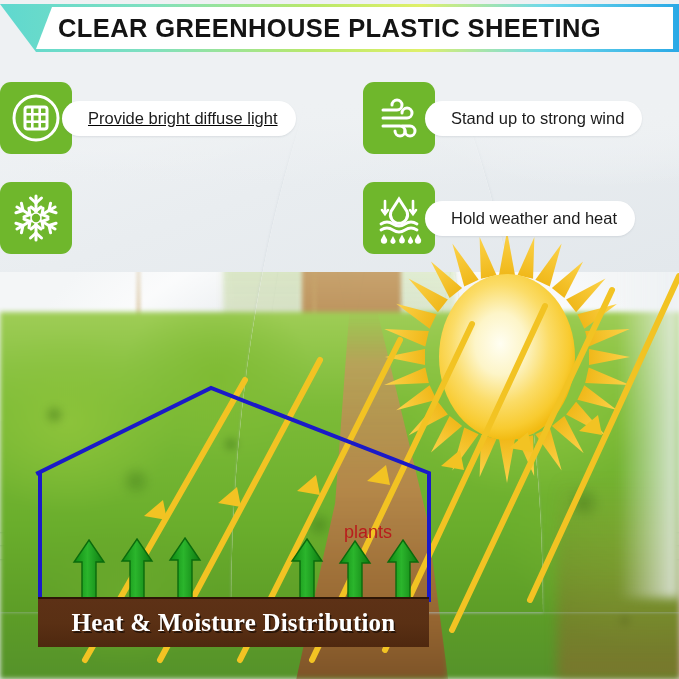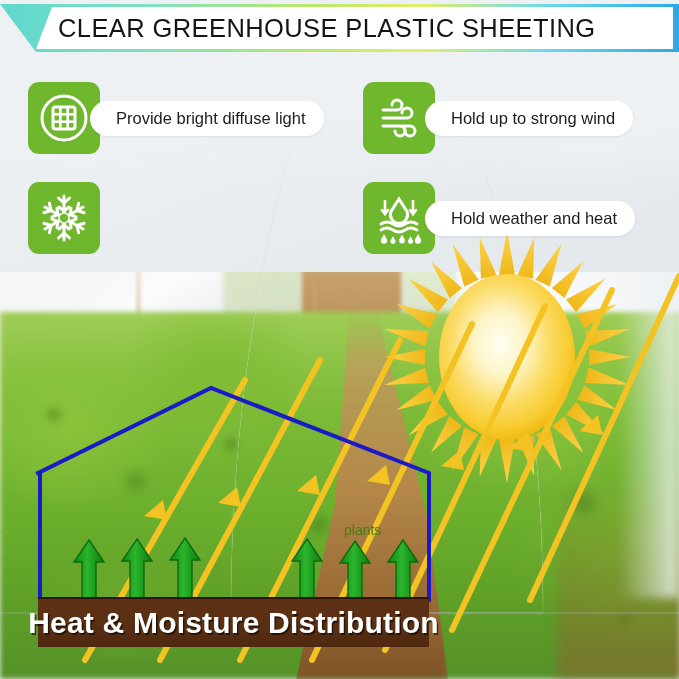--- a/index.html
+++ b/index.html
@@ -136,29 +136,29 @@
   }
   .banner-inner{
     position:absolute;left:6px;top:7px;width:667px;height:42px;
     background:#ffffff;
     clip-path:polygon(46px 0, 667px 0, 667px 42px, 30px 42px);
     display:flex;align-items:center;
   }
   .banner-title{
     margin-left:52px;
     font-family:"Liberation Sans",sans-serif;
-    font-weight:normal;font-size:25.5px;letter-spacing:.4px;
+    font-weight:bold;font-size:25.5px;letter-spacing:.4px;
     color:#141414;white-space:nowrap;
   }
 
   
   .features{position:absolute;left:0;top:68px;width:679px;}
   .frow{display:flex;height:100px;}
   .fcell{display:flex;align-items:center;}
-  .fcell.left{width:332px;padding-left:28px;box-sizing:border-box;}
+  .fcell.left{width:332px;box-sizing:border-box;text-decoration:underline;}
   .fcell.right{width:347px;padding-left:31px;box-sizing:border-box;}
   .ficon{
     width:72px;height:72px;flex:0 0 72px;border-radius:11px;
     background:#6fb72c;
     display:flex;align-items:center;justify-content:center;
   }
   .fpill{
     margin-left:-10px;position:relative;z-index:2;
     background:#ffffff;border-radius:18px;
     height:35px;display:flex;align-items:center;
@@ -170,28 +170,28 @@
   
   .diagram{position:absolute;left:0;top:0;width:679px;height:679px;pointer-events:none;}
 
   .brownbar{
     position:absolute;left:38px;top:597px;width:391px;height:48px;
     background:linear-gradient(180deg,#5d3116 0%,#5a3014 50%,#4e280f 100%);
     border-top:2px solid #2e1606;
     display:flex;align-items:center;justify-content:center;
   }
   .brownbar-text{
-    color:#ffffff;font-weight:bold;font-size:30px;letter-spacing:.2px;
-    font-family:Liberation Sans, sans-serif;
+    color:#ffffff;font-weight:bold;font-size:25px;letter-spacing:.2px;
+    font-family:Liberation Serif, serif;
     text-shadow:1.5px 1.5px 0 rgba(0,0,0,.55);
     white-space:nowrap;
   }
   .plants-label{
     position:absolute;left:344px;top:522px;
-    font-size:14px;color:#4d7c0f;font-family:"Liberation Sans",sans-serif;
+    font-size:18px;color:#b91c1c;font-family:"Liberation Sans",sans-serif;
   }
 </style>
 </head>
 <body>
 
 <div id="page">
 
   <div class="photo">
     <div class="tunnel"></div>
 
@@ -256,21 +256,21 @@
           <svg width="54" height="54" viewBox="0 0 54 54">
             <g fill="none" stroke="#ffffff" stroke-width="3" stroke-linecap="round">
               <path d="M11 19h14a5 5 0 1 0 -5 -5"></path>
               <path d="M11 27h24a5 5 0 1 0 -5 -5"></path>
               <path d="M11 35h17a5 5 0 1 1 -5 5"></path>
               <path d="M30 35h8a5 5 0 1 1 -5 5"></path>
             </g>
           </svg>
         </div>
         <div class="fpill">
-          <span>Hold up to strong wind</span>
+          <span>Stand up to strong wind</span>
         </div>
       </div>
 
     </div>
 
     <div class="frow">
 
       <div class="fcell left">
         <div class="ficon">
           <svg width="54" height="54" viewBox="0 0 54 54">

